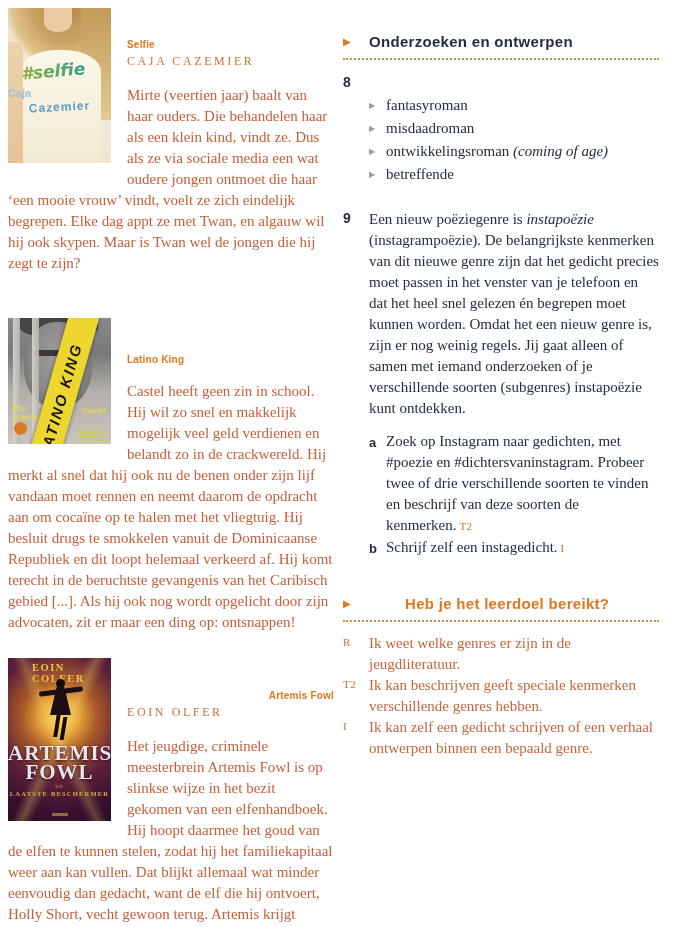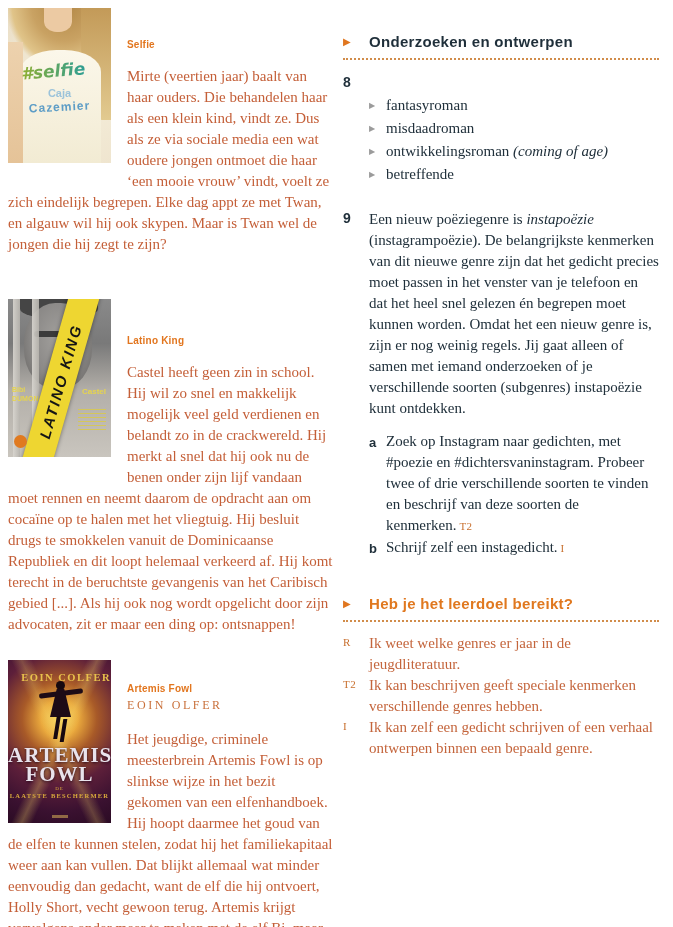--- a/index.html
+++ b/index.html
@@ -8,71 +8,71 @@
   .page { position:relative; width:673px; height:927px; background:#ffffff; display:flex; overflow:hidden; }
 
   
   .col-left { width:336px; padding:8px 2px 0 8px; }
   .book { display:flow-root; }
   .book-2 { margin-top:44px; }
   .book-3 { margin-top:25px; }
 
   .cover { float:left; width:103px; margin-right:16px; position:relative; overflow:hidden; background:#ddd; }
   .cover-selfie  { height:155px; margin-bottom:25px; background:linear-gradient(160deg,#e9ddc6 0%,#f5eeda 55%,#efe5cf 100%); }
-  .cover-latino  { height:158px; margin-bottom:15px; background:linear-gradient(#8a8a8a 0%,#797979 28%,#b3afa9 58%,#c9c5be 100%); }
+  .cover-latino  { height:126px; margin-bottom:15px; background:linear-gradient(#8a8a8a 0%,#797979 28%,#b3afa9 58%,#c9c5be 100%); }
   .cover-artemis { height:163px; margin-bottom:5px;  background:radial-gradient(circle at 50% 36%, #f8dc66 0%, #eaa93d 16%, #a85a28 32%, #5d1f3a 56%, #3a1130 80%, #2b0b24 100%); }
 
   .bk-title  { font-family:"Liberation Sans",sans-serif; font-weight:bold; font-size:10px; color:#e2761f; margin-top:31px; letter-spacing:.2px; }
   .book-2 .bk-title { margin-top:36px; }
-  .book-3 .bk-title { margin-top:23px; }
+  .book-3 .bk-title { margin-top:32px;text-align:right; }
   .bk-author { font-size:12px; letter-spacing:2.6px; color:#c9703a; margin-top:4px; }
   .bk-desc   { margin-top:16px; font-size:15px; line-height:21px; color:#c45f38; }
 
   
   .sf-hair   { position:absolute; top:0; left:0; width:100%; height:60px; background:radial-gradient(ellipse at 55% -10%, #b08544 0%, #c9a263 42%, #e0c489 66%, rgba(224,196,137,0) 74%); }
   .sf-strand { position:absolute; top:0; right:0; width:30px; height:112px; background:linear-gradient(#c39a58,#e2ca90); border-radius:0 0 0 70%; }
   .sf-skin   { position:absolute; top:0; left:36px; width:28px; height:24px; background:#eccaa3; border-radius:0 0 45% 45%; }
   .sf-arm    { position:absolute; left:0; top:34px; width:15px; bottom:0; background:linear-gradient(#edd2ae,#e5c398); }
   .sf-shirt  { position:absolute; top:42px; left:12px; right:10px; bottom:0; background:linear-gradient(#fbf7ea,#f2ebd3); border-radius:45% 45% 0 0/22px; }
   .sf-tag  { position:absolute; top:53px; left:13px; font-family:"DejaVu Sans",sans-serif; font-style:italic; font-weight:bold; font-size:17px; transform:rotate(-5deg); background:linear-gradient(90deg,#8fae2f,#2f9e94); -webkit-background-clip:text; background-clip:text; color:transparent; }
-  .sf-caja { position:absolute; top:79px; left:0; right:0; text-align:center; font-family:"Liberation Sans",sans-serif; font-weight:bold; color:#9cc3da; font-size:11px; }
+  .sf-caja { position:absolute; top:79px; left:0; right:0; font-family:"Liberation Sans",sans-serif; font-weight:bold; color:#9cc3da; font-size:11px; }
   .sf-caz  { position:absolute; top:92px; left:0; right:0; text-align:center; font-family:"Liberation Sans",sans-serif; font-weight:bold; color:#5d9dc6; font-size:12px; letter-spacing:1px; transform:rotate(-3deg); }
 
   
   .lk-hair { position:absolute; top:0; left:12px; width:78px; height:20px; background:#454545; border-radius:0 0 50% 50%; }
   .lk-face { position:absolute; top:4px; left:16px; width:68px; height:86px; background:radial-gradient(ellipse at 50% 42%, #a2a09d 0%, #8b8987 55%, #6c6a68 90%); border-radius:46%; }
   .lk-brow { position:absolute; top:32px; left:26px; width:48px; height:6px; background:#3b3b3b; border-radius:3px; }
   .lk-bar  { position:absolute; top:0; bottom:0; width:7px; background:linear-gradient(90deg,#d9d6d0,#b7b4ae); opacity:.9; }
   .lk-bar.b1 { left:5px; } .lk-bar.b2 { left:24px; }
   .lk-band { position:absolute; left:37px; top:-20px; width:30px; height:205px; background:#eed631; transform:rotate(16deg); box-shadow:0 0 4px rgba(0,0,0,.45); display:flex; align-items:center; justify-content:center; }
   .lk-band span { writing-mode:vertical-rl; transform:rotate(180deg); font-family:"Liberation Sans",sans-serif; font-weight:bold; font-style:italic; font-size:15px; letter-spacing:2px; color:#151515; white-space:nowrap; }
   .lk-bibi   { position:absolute; top:86px; left:4px; color:#e6d44e; font-family:"Liberation Sans",sans-serif; font-size:7px; font-weight:bold; line-height:9px; }
   .lk-castel { position:absolute; top:88px; right:5px; color:#e6d44e; font-family:"Liberation Sans",sans-serif; font-size:8px; font-weight:bold; }
   .lk-blurb  { position:absolute; top:110px; right:5px; width:28px; height:24px; background:repeating-linear-gradient(#d9c94b 0 1px, rgba(0,0,0,0) 1px 4px); opacity:.85; }
   .lk-logo   { position:absolute; bottom:9px; left:6px; width:13px; height:13px; border-radius:50%; background:#e07a20; }
 
   
   .af-ray1 { position:absolute; inset:0; background:linear-gradient(115deg, rgba(0,0,0,0) 44%, rgba(246,214,105,.30) 50%, rgba(0,0,0,0) 56%); }
   .af-ray2 { position:absolute; inset:0; background:linear-gradient(65deg,  rgba(0,0,0,0) 44%, rgba(246,214,105,.25) 50%, rgba(0,0,0,0) 56%); }
-  .af-author { position:absolute; top:12px; left:0; right:0; text-align:right; color:#e9c24c; font-weight:bold; font-size:10.5px; letter-spacing:1.5px; }
+  .af-author { position:absolute; top:4px; left:0; right:0; text-align:left; color:#e9c24c; font-weight:bold; font-size:10.5px; letter-spacing:1.5px;padding-left:24px; }
   .af-head { position:absolute; top:21px; left:48px; width:9px; height:9px; border-radius:50%; background:#170910; }
   .af-arms { position:absolute; top:31px; left:31px; width:44px; height:5px; background:#1d0b16; transform:rotate(-7deg); border-radius:2px; }
   .af-body { position:absolute; top:29px; left:42px; width:21px; height:28px; background:#1d0b16; clip-path:polygon(32% 0,68% 0,100% 100%,0 100%); }
   .af-legs { position:absolute; top:56px; left:47px; width:4px; height:23px; background:#170910; box-shadow:7px 3px 0 #170910; transform:skewX(-9deg); }
   .af-title { position:absolute; top:86px; left:0; right:0; text-align:center; font-weight:bold; font-size:21px; line-height:19px; letter-spacing:1px; color:#e9e3ec; text-shadow:0 1px 3px #260a1e; }
   .af-de  { position:absolute; top:126px; left:0; right:0; text-align:center; color:#d8a93c; font-size:5px; letter-spacing:1px; }
   .af-sub { position:absolute; top:132px; left:0; right:0; text-align:center; color:#d8a93c; font-weight:bold; font-size:6.5px; letter-spacing:1.2px; }
   .af-pub { position:absolute; bottom:5px; left:44px; width:16px; height:3px; background:rgba(220,180,90,.55); }
 
   
   .col-right { width:337px; padding:33px 14px 0 7px; }
   .sec-header { display:flex; align-items:center; }
   .sec-tri { width:26px; color:#e0761f; font-size:10px; line-height:1; }
   .sec-title { font-family:"Liberation Sans",sans-serif; font-weight:bold; font-size:15px; color:#1f2f3a; letter-spacing:.3px; }
-  .sec-title.orange { color:#e0781f; }
+  .sec-title.orange { color:#e0781f;margin-left:36px; }
   .dotrule { border:none; border-top:2px dotted #d18c4a; margin-top:8px; }
 
   .q { display:flex; margin-top:13px; }
   .q-num { width:26px; font-family:"Liberation Sans",sans-serif; font-weight:bold; font-size:14px; color:#1f2f3a; padding-top:1px; }
   .q-body { flex:1; font-size:15px; line-height:21px; color:#20303b; }
   .q9 { margin-top:23px; }
 
   .marker { color:#c8702f; font-size:11px; letter-spacing:.5px; margin-left:3px; }
 
   .genres { list-style:none; margin-top:21px; }
@@ -102,20 +102,21 @@
         <div class="sf-hair"></div>
         <div class="sf-strand"></div>
         <div class="sf-skin"></div>
         <div class="sf-shirt"></div>
         <div class="sf-arm"></div>
         <span class="sf-tag">#selfie</span>
         <span class="sf-caja">Caja</span>
         <span class="sf-caz">Cazemier</span>
       </div>
       <h3 class="bk-title">Selfie</h3>
+      <div class="bk-author">CAJA CAZEMIER</div>
       <p class="bk-desc">Mirte (veertien jaar) baalt van haar ouders. Die behandelen haar als een klein kind, vindt ze. Dus als ze via sociale media een wat oudere jongen ontmoet die haar ‘een mooie vrouw’ vindt, voelt ze zich eindelijk begrepen. Elke dag appt ze met Twan, en algauw wil hij ook skypen. Maar is Twan wel de jongen die hij zegt te zijn?</p>
     </article>
 
     <article class="book book-2">
       <div class="cover cover-latino">
         <div class="lk-hair"></div>
         <div class="lk-face"></div>
         <div class="lk-brow"></div>
         <div class="lk-bar b1"></div>
         <div class="lk-bar b2"></div>
@@ -209,21 +210,21 @@
 
     <div class="sec-header sec2">
       <span class="sec-tri">▶</span>
       <h2 class="sec-title orange">Heb je het leerdoel bereikt?</h2>
     </div>
     <hr class="dotrule">
 
     <div class="checklist">
       <div class="cl-row">
         <span class="cl-marker">R</span>
-        <span class="cl-text">Ik weet welke genres er jaar in de jeugdliteratuur.</span>
+        <span class="cl-text">Ik weet welke genres er zijn in de jeugdliteratuur.</span>
       </div>
       <div class="cl-row">
         <span class="cl-marker">T2</span>
         <span class="cl-text">Ik kan beschrijven geeft speciale kenmerken verschillende genres hebben.</span>
       </div>
       <div class="cl-row">
         <span class="cl-marker">I</span>
         <span class="cl-text">Ik kan zelf een gedicht schrijven of een verhaal ontwerpen binnen een bepaald genre.</span>
       </div>
     </div>

